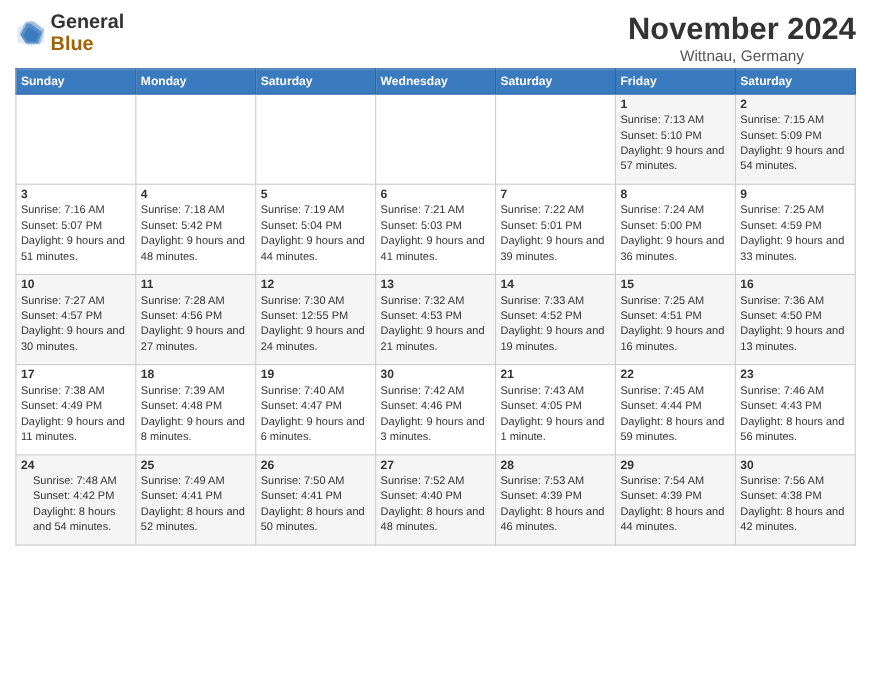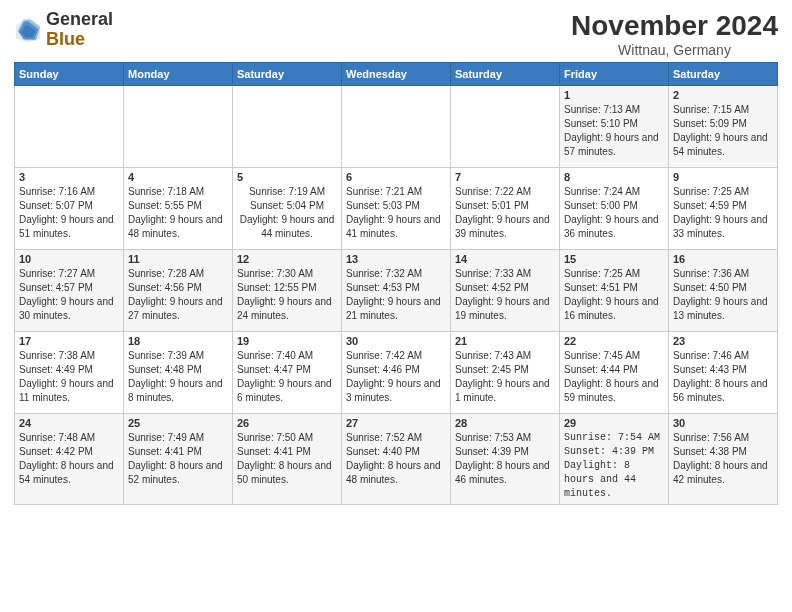--- a/index.html
+++ b/index.html
@@ -153,26 +153,26 @@
         <tr>
           <td>
             <span class="day-num">3</span>
             <div class="day-info" style="white-space: pre-line;">Sunrise: 7:16 AM
 Sunset: 5:07 PM
 Daylight: 9 hours and 51 minutes.</div>
           </td>
           <td>
             <span class="day-num">4</span>
             <div class="day-info" style="white-space: pre-line;">Sunrise: 7:18 AM
-Sunset: 5:55 PM
+Sunset: 5:42 PM
 Daylight: 9 hours and 48 minutes.</div>
           </td>
           <td>
             <span class="day-num">5</span>
-            <div class="day-info" style="white-space: pre-line; text-align: center;">Sunrise: 7:19 AM
+            <div class="day-info" style="white-space: pre-line;">Sunrise: 7:19 AM
 Sunset: 5:04 PM
 Daylight: 9 hours and 44 minutes.</div>
           </td>
           <td>
             <span class="day-num">6</span>
             <div class="day-info" style="white-space: pre-line;">Sunrise: 7:21 AM
 Sunset: 5:03 PM
 Daylight: 9 hours and 41 minutes.</div>
           </td>
           <td>
@@ -259,40 +259,40 @@
           </td>
           <td>
             <span class="day-num">30</span>
             <div class="day-info" style="white-space: pre-line;">Sunrise: 7:42 AM
 Sunset: 4:46 PM
 Daylight: 9 hours and 3 minutes.</div>
           </td>
           <td>
             <span class="day-num">21</span>
             <div class="day-info" style="white-space: pre-line;">Sunrise: 7:43 AM
-Sunset: 2:45 PM
+Sunset: 4:05 PM
 Daylight: 9 hours and 1 minute.</div>
           </td>
           <td>
             <span class="day-num">22</span>
             <div class="day-info" style="white-space: pre-line;">Sunrise: 7:45 AM
 Sunset: 4:44 PM
 Daylight: 8 hours and 59 minutes.</div>
           </td>
           <td>
             <span class="day-num">23</span>
             <div class="day-info" style="white-space: pre-line;">Sunrise: 7:46 AM
 Sunset: 4:43 PM
 Daylight: 8 hours and 56 minutes.</div>
           </td>
         </tr>
         <tr>
           <td>
             <span class="day-num">24</span>
-            <div class="day-info" style="white-space: pre-line;">Sunrise: 7:48 AM
+            <div class="day-info" style="white-space: pre-line; margin-left: 11px;">Sunrise: 7:48 AM
 Sunset: 4:42 PM
 Daylight: 8 hours and 54 minutes.</div>
           </td>
           <td>
             <span class="day-num">25</span>
             <div class="day-info" style="white-space: pre-line;">Sunrise: 7:49 AM
 Sunset: 4:41 PM
 Daylight: 8 hours and 52 minutes.</div>
           </td>
           <td>
@@ -308,21 +308,21 @@
 Daylight: 8 hours and 48 minutes.</div>
           </td>
           <td>
             <span class="day-num">28</span>
             <div class="day-info" style="white-space: pre-line;">Sunrise: 7:53 AM
 Sunset: 4:39 PM
 Daylight: 8 hours and 46 minutes.</div>
           </td>
           <td>
             <span class="day-num">29</span>
-            <div class="day-info" style="white-space: pre-line; font-family: Liberation Mono, monospace;">Sunrise: 7:54 AM
+            <div class="day-info" style="white-space: pre-line;">Sunrise: 7:54 AM
 Sunset: 4:39 PM
 Daylight: 8 hours and 44 minutes.</div>
           </td>
           <td>
             <span class="day-num">30</span>
             <div class="day-info" style="white-space: pre-line;">Sunrise: 7:56 AM
 Sunset: 4:38 PM
 Daylight: 8 hours and 42 minutes.</div>
           </td>
         </tr>

